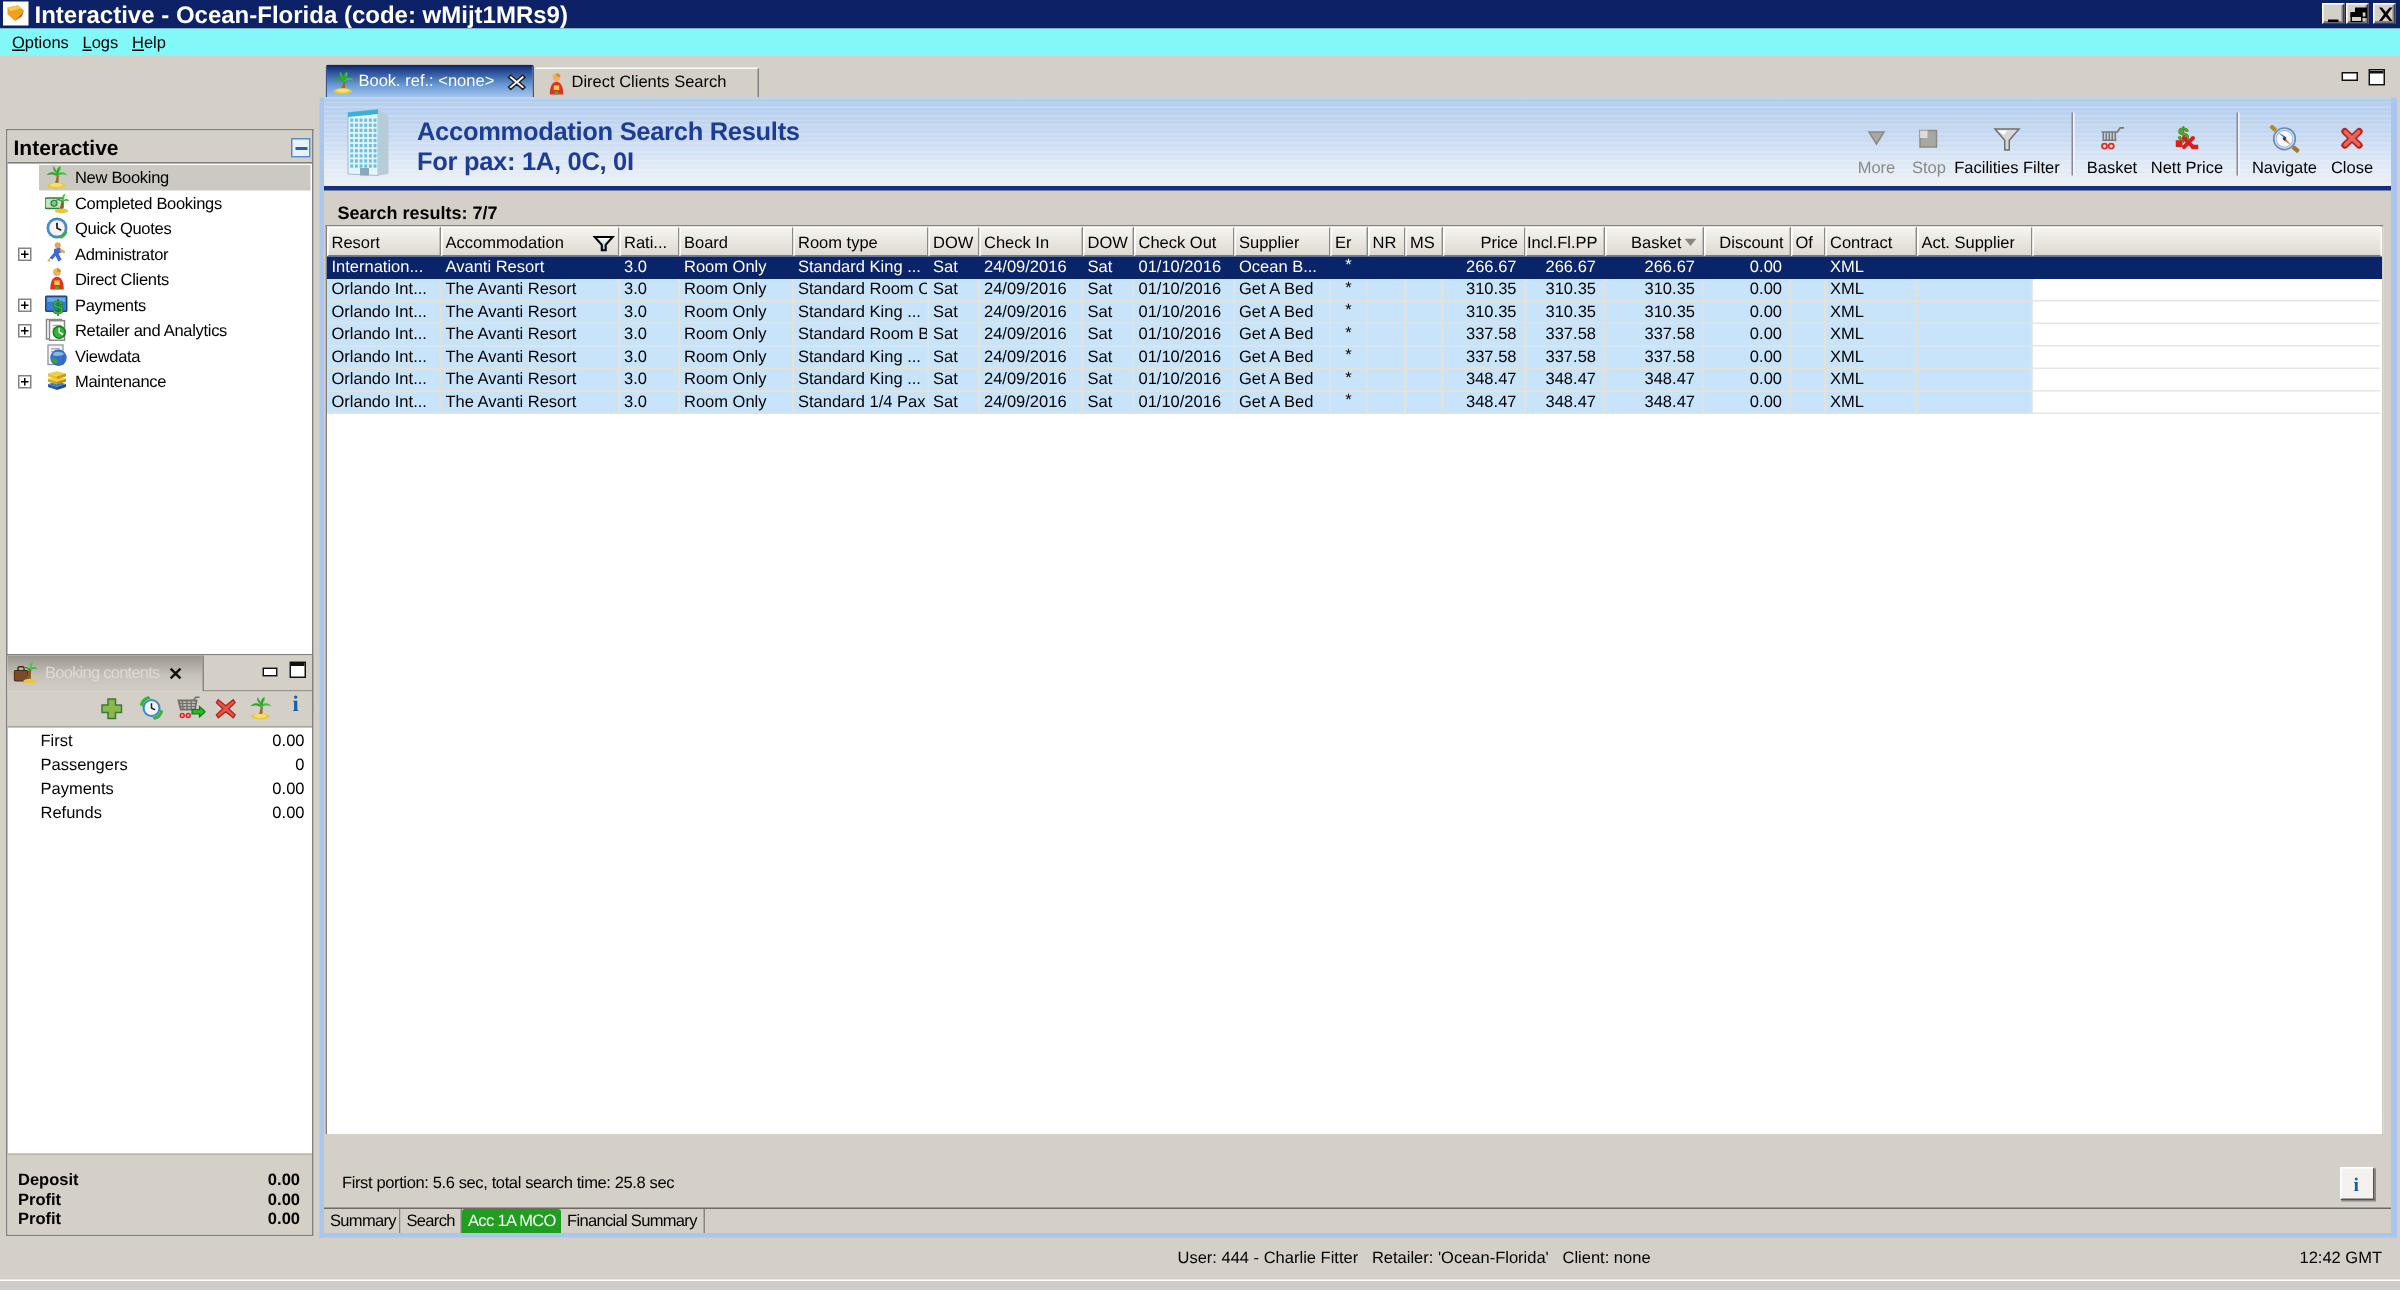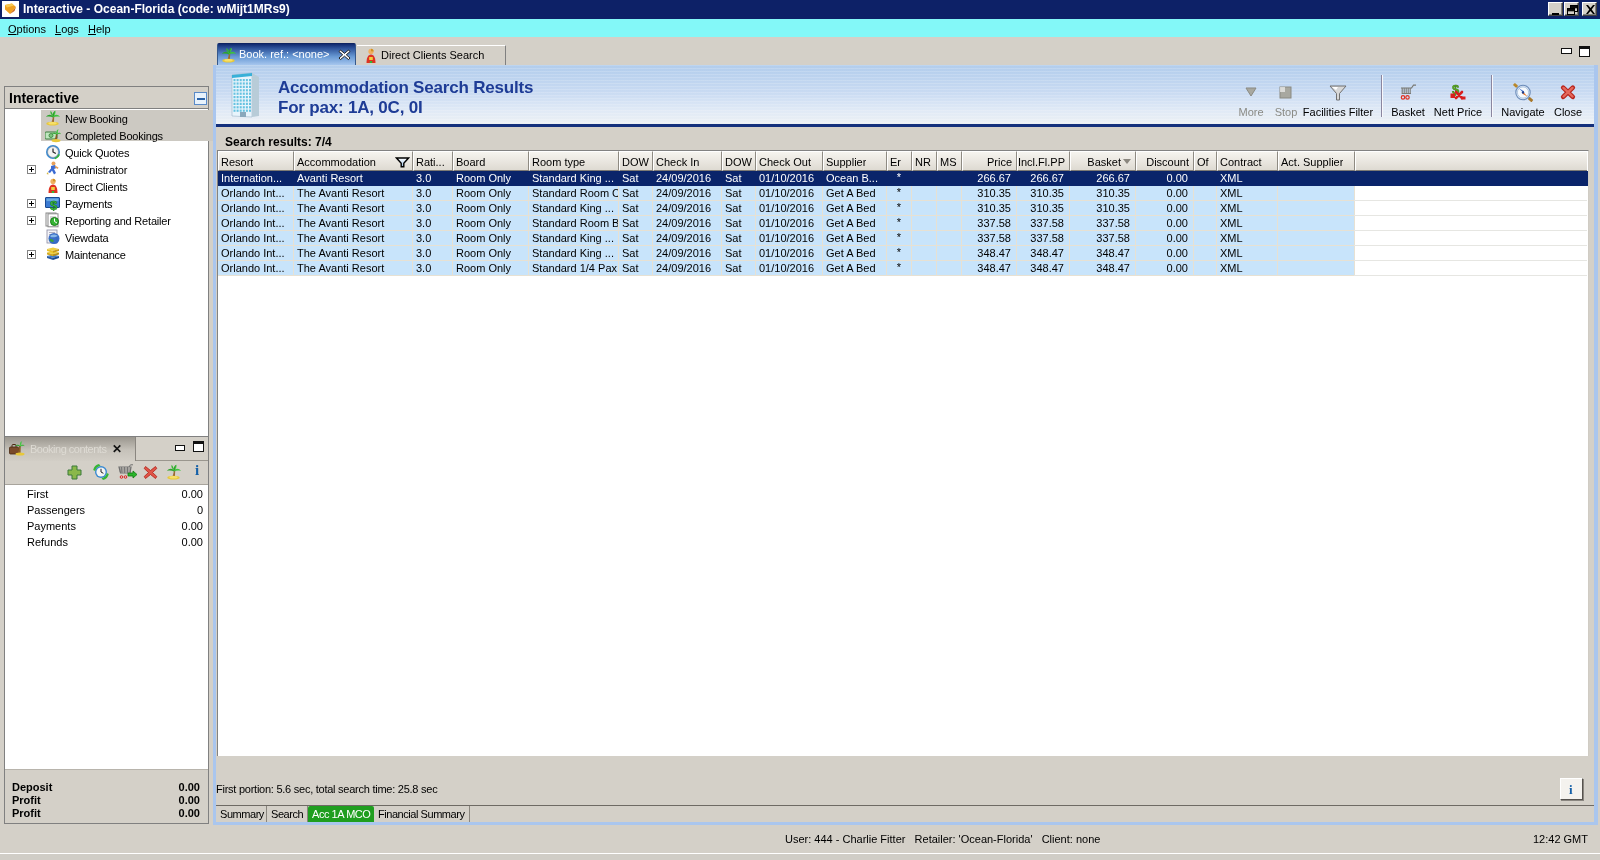--- a/index.html
+++ b/index.html
@@ -3,35 +3,35 @@
 <meta charset="utf-8">
 <style>
 * { margin:0; padding:0; box-sizing:border-box; }
 html,body { width:1600px; height:860px; overflow:hidden; }
 body { font-family:"Liberation Sans", sans-serif; font-size:11px; background:#d4d0c8; position:relative; color:#000; }
 .abs { position:absolute; }
 
 
 #titlebar { left:0; top:0; width:1600px; height:19px; background:#0d2167; }
 #appicon { left:2px; top:1px; width:17px; height:16px; background:#fff; }
-#title-text { left:23px; top:2px; color:#fff; font-weight:bold; font-size:12px; }
+#title-text { left:23px; top:2px; color:#fff; font-weight:bold; font-size:16px; }
 .winbtn { top:2px; width:16px; height:14px; padding:1px 0 0 1px;  background:#d4d0c8; border:1px solid #fff; border-right-color:#404040; border-bottom-color:#404040; box-shadow:inset -1px -1px 0 #808080; overflow:hidden; }
 
 
 #menubar { left:0; top:19px; width:1600px; height:18px; background:#83f8f8; }
 .menuitem { top:4px; }
 .menuitem u { text-decoration:underline; }
 
 
 #treepanel { left:4px; top:42px; width:205px; height:389px; background:#fff; border:1px solid #808080; border-bottom-color:#404040;margin-top:44px; }
 #treehdr { left:0px; top:0px; width:203px; height:22px; background:#d4d0c8; border-bottom:1px solid #808080; }
 #treehdr b { position:absolute; left:4px; top:3px; font-size:14px; }
 #treemin { left:189px; top:5px; width:13px; height:13px; background:#e8f2fc; border:1px solid #5a8ac8; }
 #treemin:before { content:""; position:absolute; left:2px; top:5px; width:8px; height:2px; background:#2a62a8; }
-.trow { left:16px; width:201px; height:31px; }
+.trow { left:1px; width:201px; height:17px; }
 .trow.sel { background:linear-gradient(90deg, rgba(0,0,0,0) 0 20px, #ccc9c2 20px); }
 .plus { position:absolute; left:6px; top:4px; width:9px; height:9px; border:1px solid #848484; background:#fff; }
 .plus:before { content:""; position:absolute; left:1px; top:3px; width:5px; height:1px; background:#000; }
 .plus:after { content:""; position:absolute; left:3px; top:1px; width:1px; height:5px; background:#000; }
 .ticon { position:absolute; left:24px; top:0px; width:16px; height:16px; }
 .tlabel { position:absolute; left:44px; top:3px; letter-spacing:-0.2px; }
 
 
 #bookpanel { left:4px; top:436px; width:205px; height:388px; background:#fff; border:1px solid #808080; }
 #bktabs { left:0; top:0; width:203px; height:24px; background:#d4d0c8; }
@@ -80,21 +80,21 @@
 .grow { left:0px; width:1136px; height:15px; }
 .grow .c { position:absolute; top:0; height:15px; border-right:1px solid #e7e1d3; border-bottom:1px solid #e7e1d3; white-space:nowrap; overflow:hidden; }
 .grow .c span { position:absolute; left:3px; top:1px; }
 .grow .c.rt span { left:auto; right:5px; }
 .grow .c.ctr { text-align:center; }
 .grow .c.ctr span { position:static; }
 #selrow { width:1370px !important; background:#0a246a; color:#fff; }
 #selrow .c { border-right-color:rgba(0,0,0,0) !important; border-bottom:none !important; }
 #selrow .c { border-right:1px solid rgba(255,255,255,0); border-bottom:none; }
 
-#statusline { left:0; top:718px; letter-spacing:-0.25px; }
+#statusline { left:12px; top:718px; letter-spacing:-0.25px; }
 #ibtn { left:1344px; top:713px; width:23px; height:22px; background:#f4f2ee; border:1px solid #fff; border-right-color:#55524e; border-bottom-color:#55524e; box-shadow:1px 1px 0 #8a8680; }
 #ibtn span { position:absolute; left:8px; top:3px; color:#1560a8; font-family:"Liberation Serif",serif; font-weight:bold; font-size:13px; }
 #btabline { left:0px; top:740px; width:1378px; height:1px; background:#6e6a64; }
 .btab { top:741px; height:16px; background:#d4d0c8; border-right:1px solid #8a867e; }
 .btab span { position:absolute; left:4px; top:2px; white-space:nowrap; letter-spacing:-0.45px; }
 #btab-acc { background:#1f9e1f; color:#fff; border-radius:2px 2px 0 0; border-right:none; }
 
 
 #bstatus { left:0; top:828px; width:1600px; height:25px; background:#d4d0c8; }
 #bstat-text { left:785px; top:5px; }
@@ -202,21 +202,21 @@
   <div class="abs trow" style="top:125px;">
       <div class="plus"></div>
       <div class="ticon"><svg width="16" height="16" viewBox="0 0 16 16" style="">
           <rect x="1" y="1" width="10" height="13" fill="#fff" stroke="#888" stroke-width="1"></rect>
 <rect x="3" y="1.8" width="10" height="13" fill="#fff" stroke="#888" stroke-width="1"></rect>
 <line x1="5" y1="5" x2="11" y2="5" stroke="#aaa"></line>
 <line x1="5" y1="7" x2="11" y2="7" stroke="#aaa"></line>
 <circle cx="9.5" cy="9.5" r="4" fill="#35b535" stroke="#1a7a1a"></circle>
 <path d="M9.5 6.5 L9.5 9.5 L12 11" stroke="#fff" stroke-width="1" fill="none"></path>
         </svg></div>
-      <span class="tlabel">Reporting and Retailer</span>
+      <span class="tlabel">Retailer and Analytics</span>
     </div>
   <div class="abs trow" style="top:142px;">
       <div class="ticon"><svg width="16" height="16" viewBox="0 0 16 16" style="">
           <rect x="2" y="1" width="10" height="13" fill="#f4f4f8" stroke="#8a8aa0" stroke-width="0.8"></rect>
 <line x1="4" y1="3.5" x2="10" y2="3.5" stroke="#b0b0c0"></line>
 <line x1="4" y1="5.5" x2="10" y2="5.5" stroke="#b0b0c0"></line>
 <circle cx="9" cy="9.5" r="5.5" fill="#2a62c2" opacity="0.92"></circle>
 <path d="M5.5 6.5 C7.5 5 11 5.2 12.8 7 C10.8 8.4 7.6 8.6 5.5 8 Z" fill="#88b8e8"></path>
 <path d="M4.6 10 C6.4 9.6 8.2 10.4 9 12.2 C7.6 13.6 5.8 13 4.8 11.6 Z" fill="#3aa23a"></path>
         </svg></div>
@@ -482,21 +482,21 @@
       </div>
     <div class="abs tbtn" style="left:1320px;">
         <div class="ic"><svg width="18" height="17" viewBox="0 0 18 17" style="margin-top:2px">
             <path d="M4.2 3.6 L13.8 12.8 M13.8 3.6 L4.2 12.8" stroke="#b8241c" stroke-width="4.6" stroke-linecap="round"></path>
             <path d="M4.5 3.9 L13.5 12.5 M13.5 3.9 L4.5 12.5" stroke="#e4685c" stroke-width="2.4" stroke-linecap="round"></path>
           </svg></div>
         <div class="tx">Close</div>
       </div>
   </div>
   <div class="abs" id="mhead-line"></div>
-  <div class="abs" id="sr-label">Search results: 7/4</div>
+  <div class="abs" id="sr-label">Search results: 7/7</div>
 
   <div class="abs" id="grid">
 <div class="abs ghead" style="left:0px;width:76px;">
         <span>Resort</span>
       </div>
 <div class="abs ghead" style="left:76px;width:119px;">
         <svg style="position:absolute;right:2px;top:5px" width="15" height="11">
           <defs>
             <linearGradient id="fg" x1="0" y1="0" x2="0" y2="1">
               <stop offset="0" stop-color="#ffffff"></stop>

